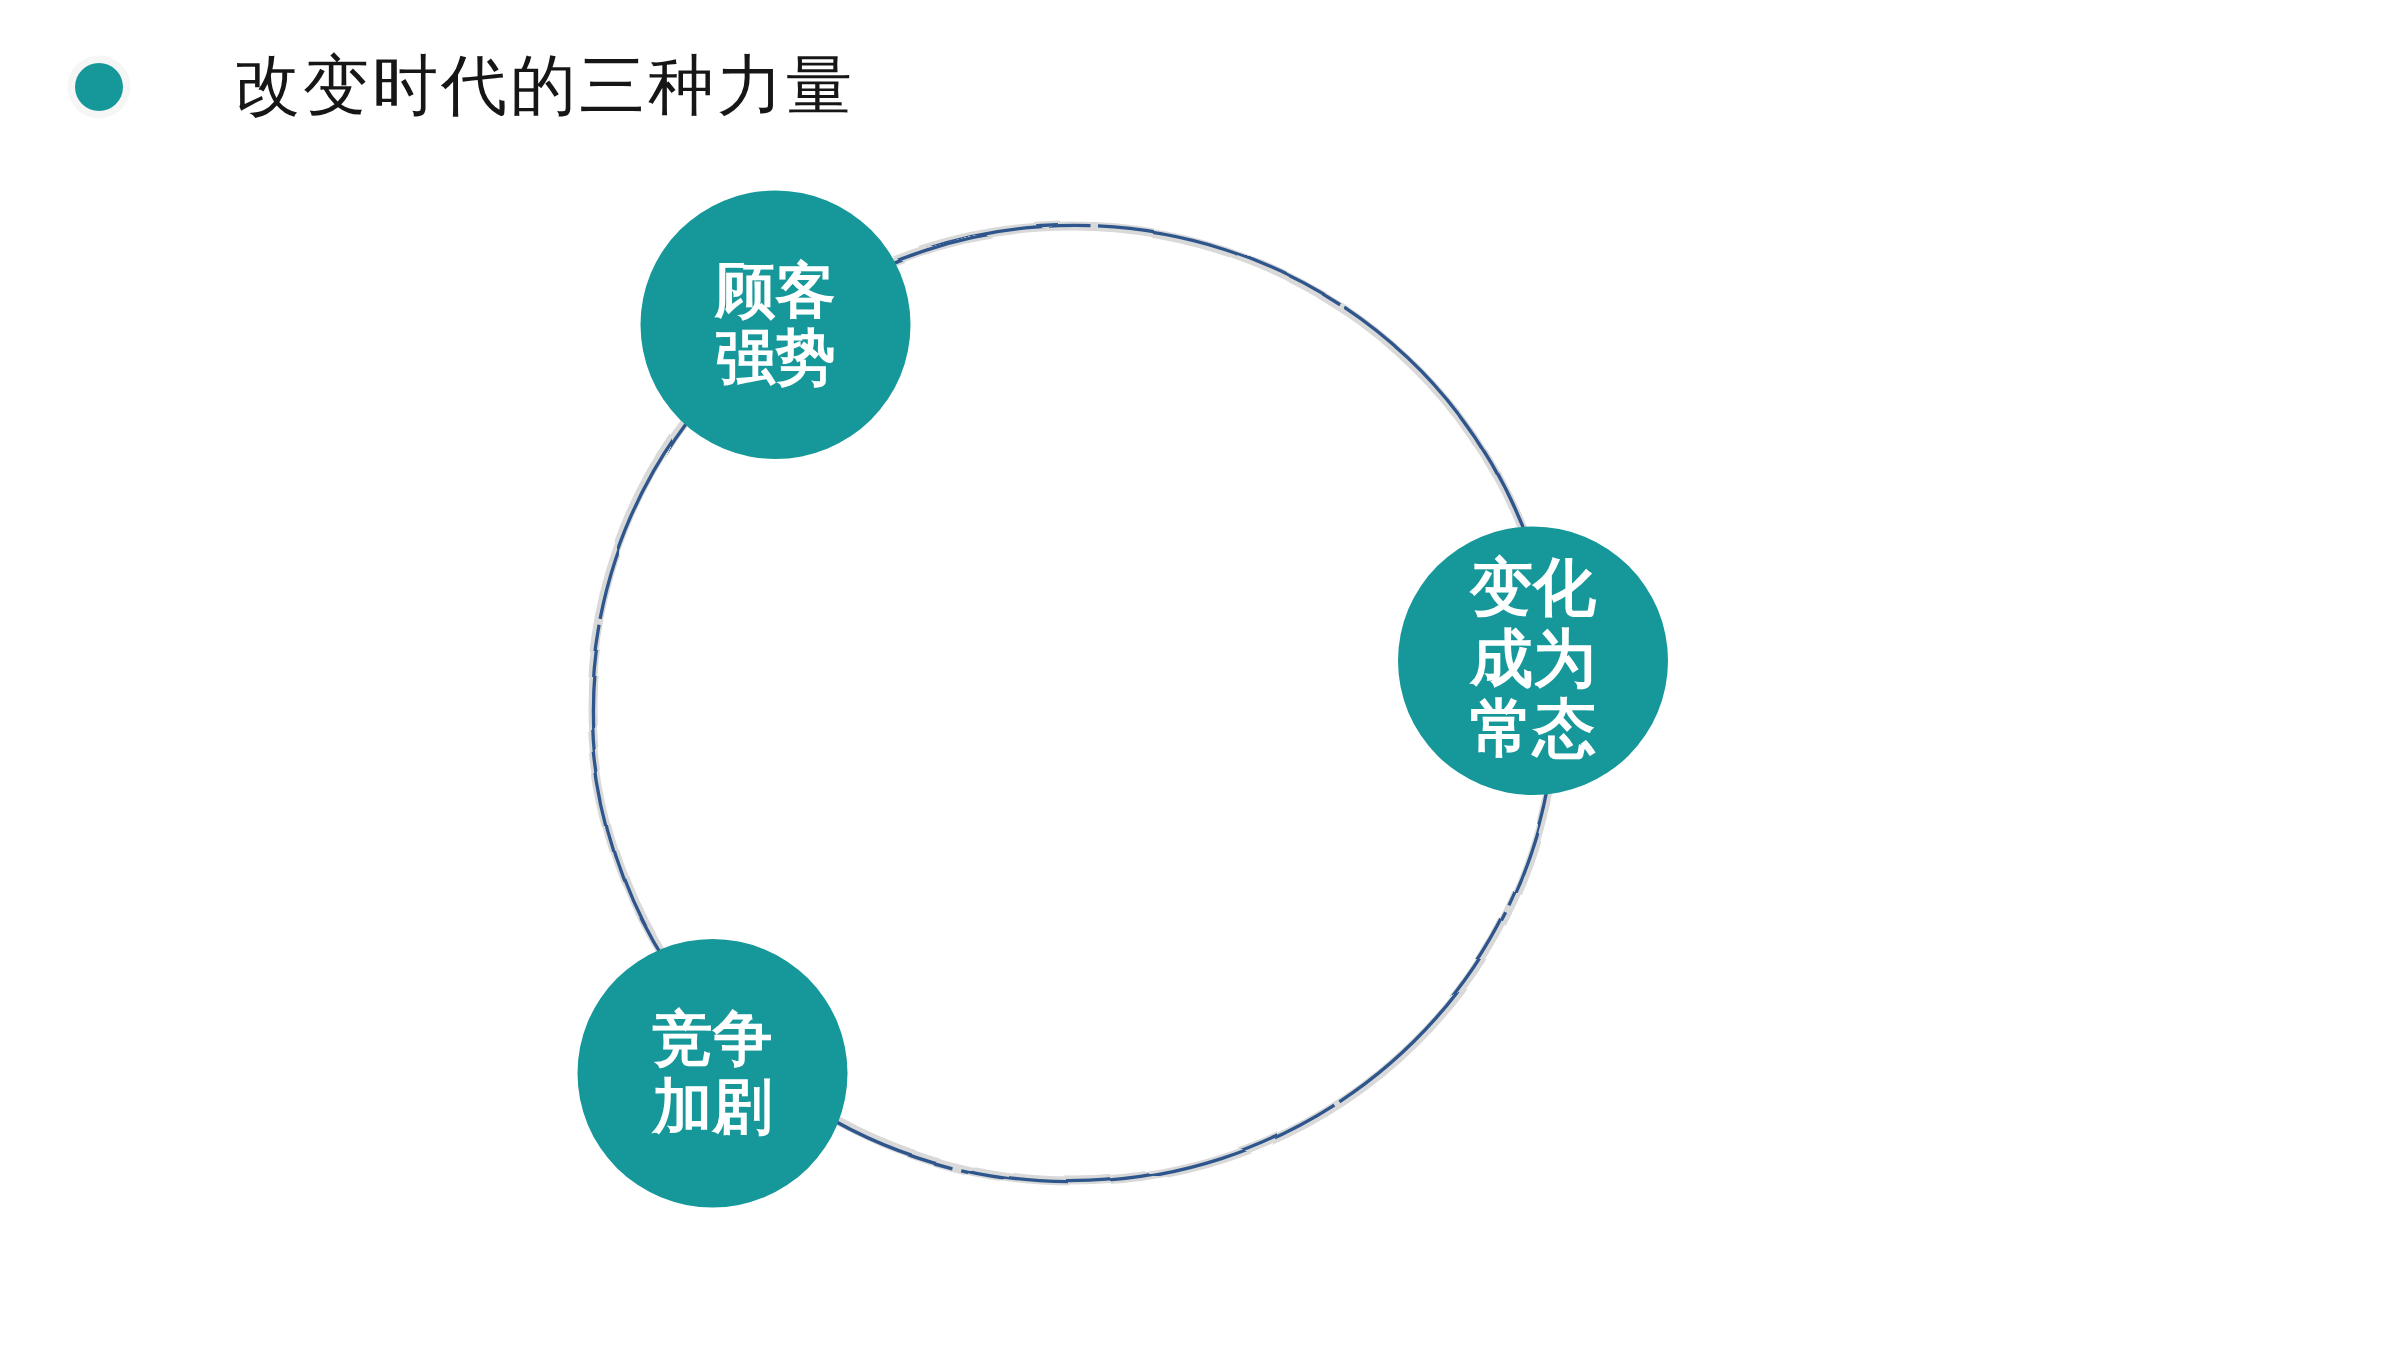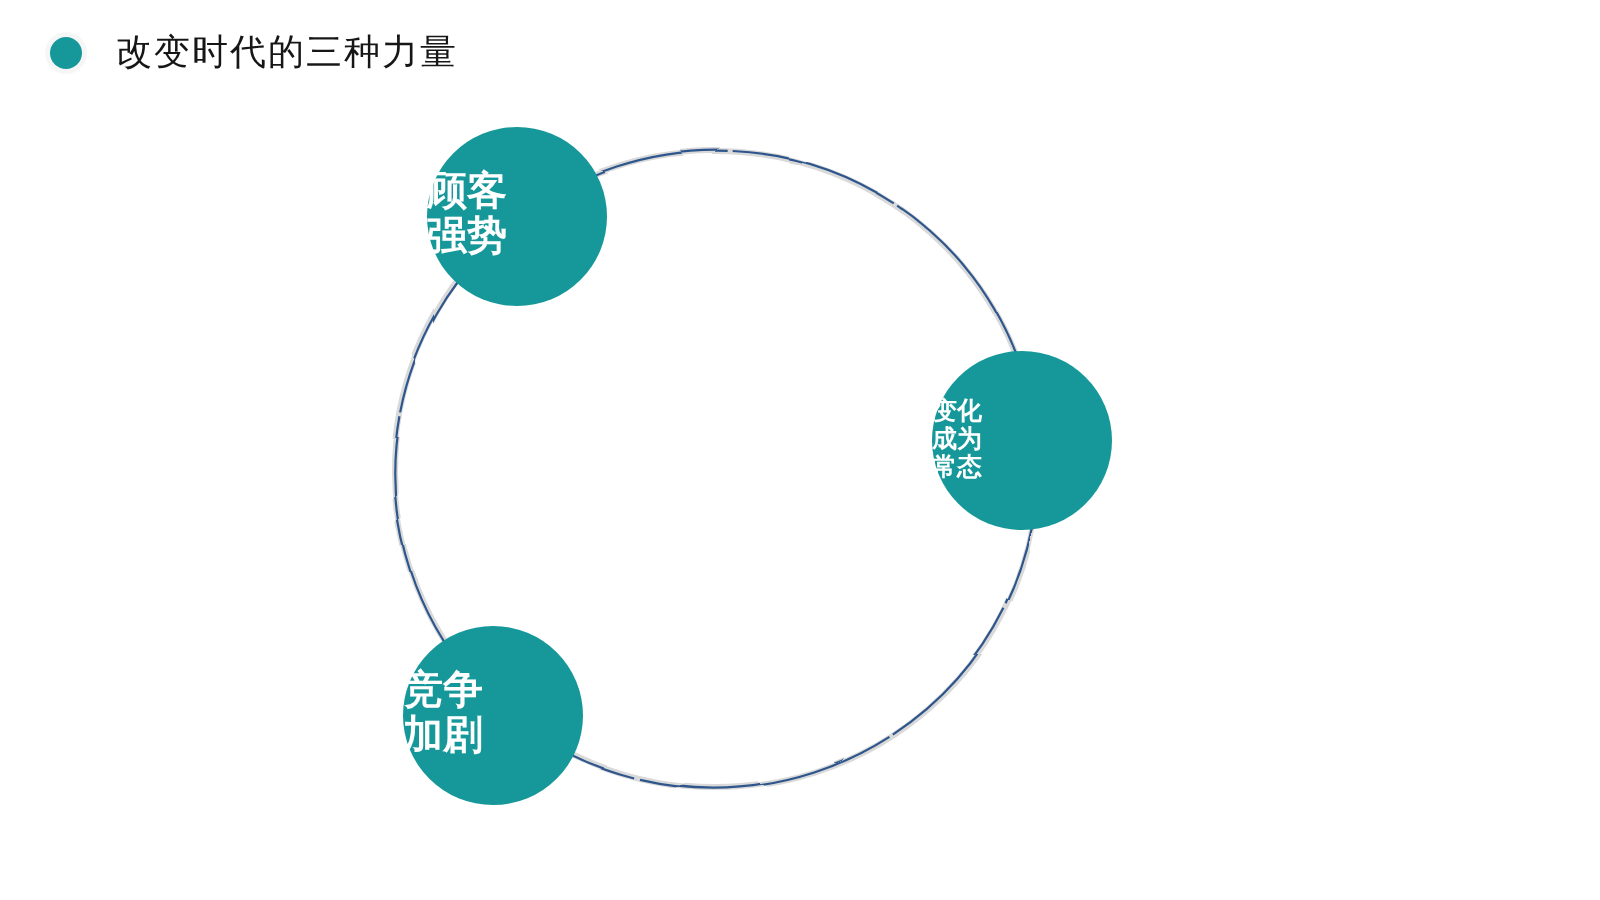--- a/index.html
+++ b/index.html
@@ -24,24 +24,25 @@
     position: absolute; left: 50px; top: 28px;
     display: flex; align-items: center; gap: 34px;
   }
   .bullet {
     width: 32px; height: 32px; border-radius: 50%;
     background: var(--teal);
     box-shadow: 0 0 0 5px rgba(180,180,180,0.12);
     flex: 0 0 auto;
   }
   .slide-title {
-    font-size: 36px; font-weight: 400;
+    font-size: 44px; font-weight: 400;
     letter-spacing: 2px;
     color: var(--title-text);
     white-space: nowrap;
+    margin-left: 40px;
   }
 
   
   .orbit-svg { position: absolute; left: 0; top: 0; z-index: 0; }
   .orbit-halo {
     fill: none;
     stroke: var(--orbit-halo);
     stroke-width: 6;
   }
   .orbit-line {
@@ -49,41 +50,40 @@
     stroke: var(--orbit-navy);
     stroke-width: 2.2;
     stroke-dasharray: 240 5 170 4 260 6 190 5 280 4 210 6;
   }
 
   
   .force-circle {
     position: absolute; z-index: 1;
     border-radius: 50%;
     background: var(--teal);
-    display: flex; align-items: center; 
+    display: flex; align-items: center; justify-content: center;
     text-align: center;
     color: var(--circle-text);
     font-weight: 700;
-    font-family: Liberation Mono, monospace;
   }
   .center-circle {
     left: 537px; top: 321px;
     width: 301px; height: 299px;
     font-size: 40px;
     letter-spacing: 1px;
   }
   .satellite {
     width: 180px; height: 179px;
     font-size: 40px;
     line-height: 1.12;
   }
   .satellite .label span { display: block; }
   .sat-customer    { left: 427px; top: 127px; }
-  .sat-change      { left: 932px; top: 351px; font-size: 25px; }
-  .sat-competition { left: 403px; top: 626px; }
+  .sat-change      { left: 932px; top: 351px; font-size: 42px; }
+  .sat-competition { left: 385px; top: 626px; }
 </style>
 </head>
 <body>
 
 <div class="slide">
 
   <div class="slide-header">
     <span class="bullet"></span>
     <h1 class="slide-title">改变时代的三种力量</h1>
   </div>

